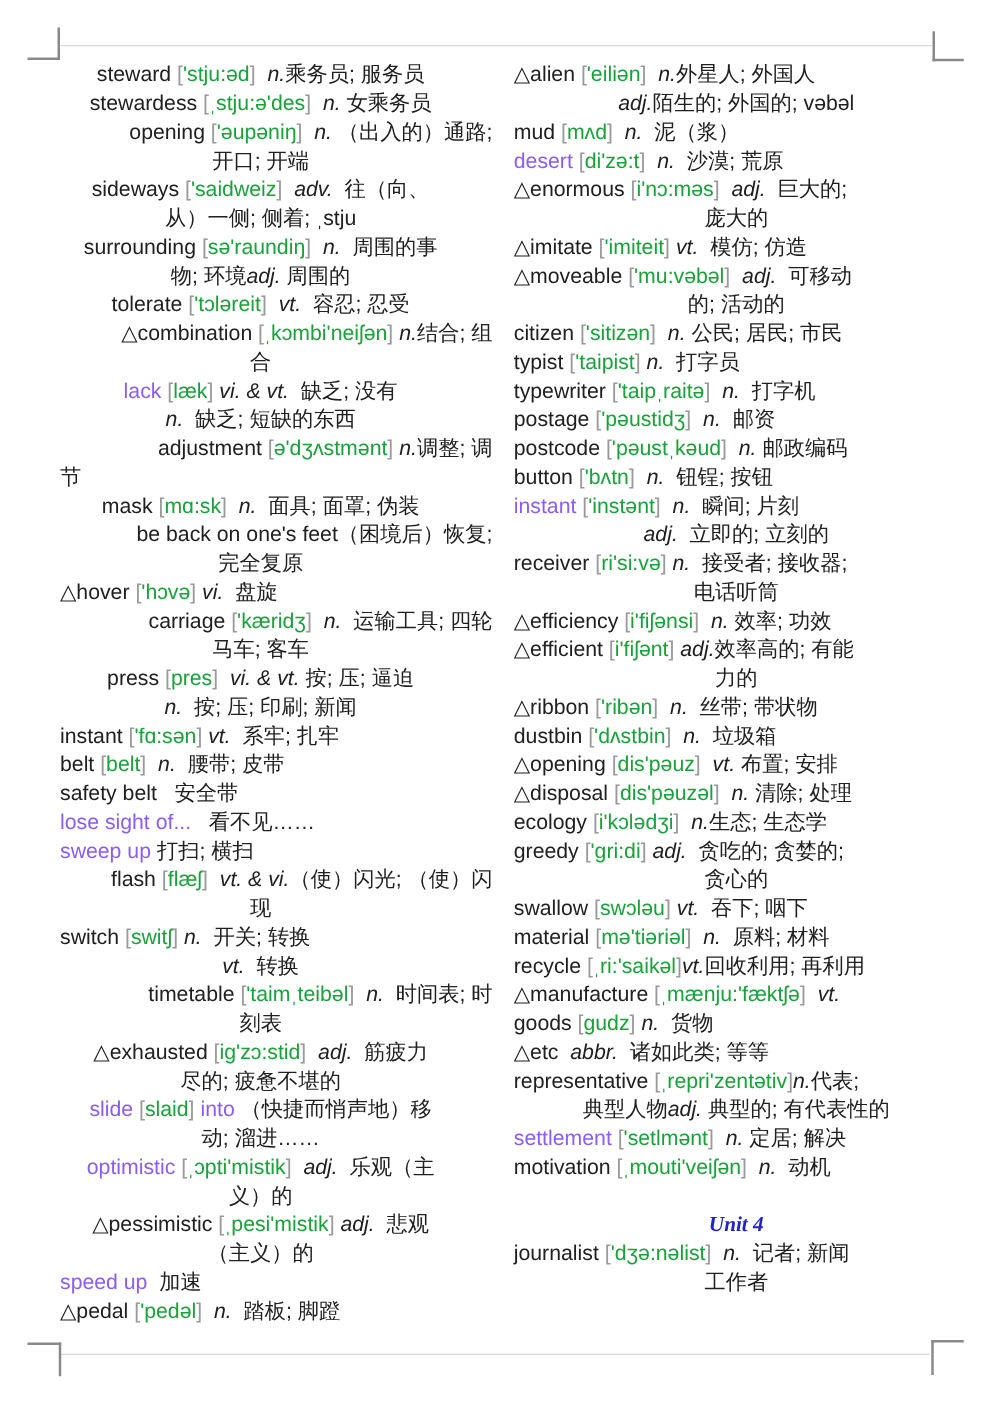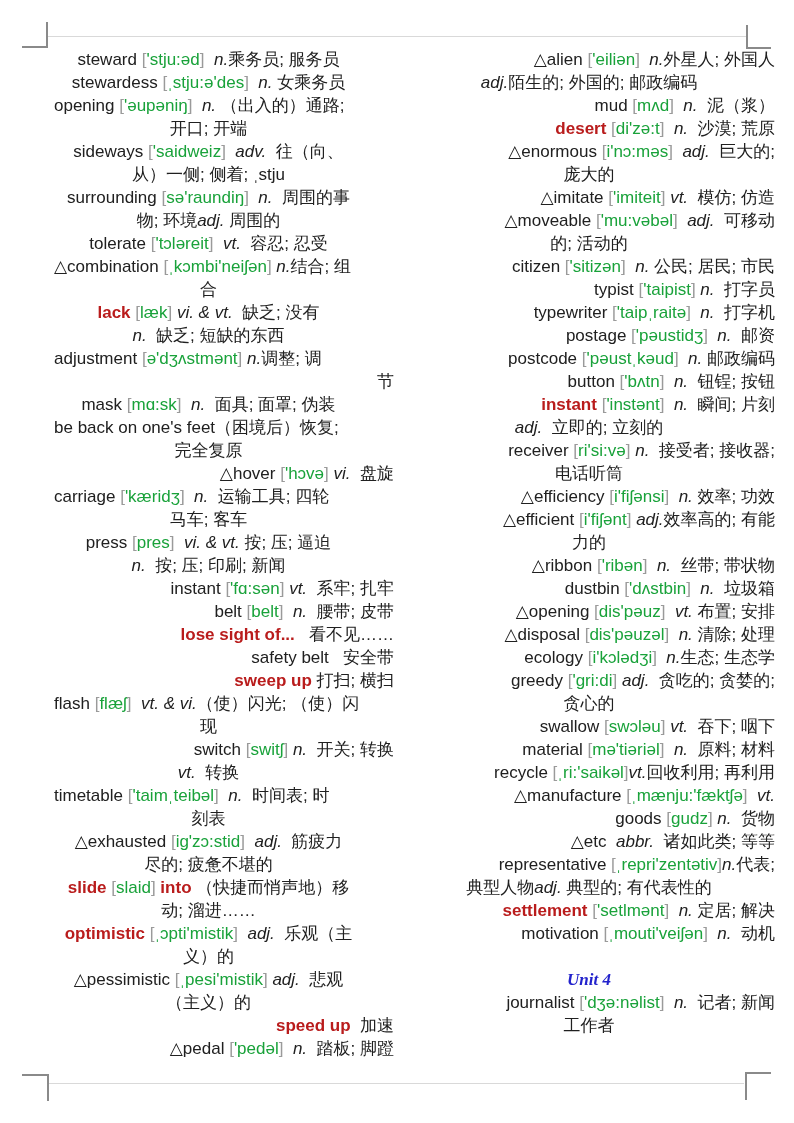--- a/index.html
+++ b/index.html
@@ -18,27 +18,27 @@
   .rule{position:absolute;height:1px;background:#d9d9d9;}
   .rule-top{left:48px;top:36px;width:698px;}
   .rule-bottom{left:48px;top:1083px;width:696px;}
   
   .col{position:absolute;top:48px;font-size:17px;line-height:23px;}
   .col-left{left:23px;width:371px;}
   .col-right{left:403px;width:372px;}
   .entry{margin:0;}
   .line{white-space:pre-wrap;min-height:23px;}
   .line.c{text-align:center;}
-  .line.l{text-align:left;margin-left:31px;}
-  .line.li{text-align:right;}
+  .line.l{text-align:right;margin-left:31px;}
+  .line.li{text-align:left;}
   .col-left .line.li{padding-left:25px;}
   .col-right .line.li{padding-left:8px;}
   
   .seg-w{color:#202020;}
-  .seg-b{color:#b91c1c;font-weight:bold;}
+  .seg-b{color:#8b5cf6;font-weight:normal;}
   .seg-k{color:#9a9a9a;}
   .seg-g{color:#19a23a;}
   .seg-i{color:#202020;font-style:italic;}
   .seg-t{color:#202020;}
   .seg-u{color:#2222cc;font-weight:bold;font-style:italic;font-family:Liberation Serif, serif;}
 </style>
 </head>
 <body>
 
 <div class="page">
@@ -100,24 +100,24 @@
         <div class="line c"><span class="seg-w">press </span><span class="seg-k">[</span><span class="seg-g">pres</span><span class="seg-k">]</span><span class="seg-t">  </span><span class="seg-i">vi. &amp; vt.</span><span class="seg-t"> 按; 压; 逼迫</span></div>
         <div class="line c"><span class="seg-i">n.</span><span class="seg-t">  按; 压; 印刷; 新闻</span></div>
       </div>
       <div class="entry">
         <div class="line li"><span class="seg-w">instant </span><span class="seg-k">[</span><span class="seg-g">'fɑ:sən</span><span class="seg-k">]</span><span class="seg-t"> </span><span class="seg-i">vt.</span><span class="seg-t">  系牢; 扎牢</span></div>
       </div>
       <div class="entry">
         <div class="line li"><span class="seg-w">belt </span><span class="seg-k">[</span><span class="seg-g">belt</span><span class="seg-k">]</span><span class="seg-t">  </span><span class="seg-i">n.</span><span class="seg-t">  腰带; 皮带</span></div>
       </div>
       <div class="entry">
+        <div class="line li"><span class="seg-w">safety belt</span><span class="seg-t">   安全带</span></div>
+      </div>
+      <div class="entry">
         <div class="line li"><span class="seg-b">lose sight of...</span><span class="seg-t">   看不见……</span></div>
-      </div>
-      <div class="entry">
-        <div class="line li"><span class="seg-w">safety belt</span><span class="seg-t">   安全带</span></div>
       </div>
       <div class="entry">
         <div class="line li"><span class="seg-b">sweep up </span><span class="seg-t">打扫; 横扫</span></div>
       </div>
       <div class="entry">
         <div class="line l"><span class="seg-w">flash </span><span class="seg-k">[</span><span class="seg-g">flæʃ</span><span class="seg-k">]</span><span class="seg-t">  </span><span class="seg-i">vt. &amp; vi.</span><span class="seg-t">（使）闪光; （使）闪</span></div>
         <div class="line c"><span class="seg-t">现</span></div>
       </div>
       <div class="entry">
         <div class="line li"><span class="seg-w">switch </span><span class="seg-k">[</span><span class="seg-g">switʃ</span><span class="seg-k">]</span><span class="seg-t"> </span><span class="seg-i">n.</span><span class="seg-t">  开关; 转换</span></div>
@@ -146,21 +146,21 @@
       <div class="entry">
         <div class="line li"><span class="seg-b">speed up</span><span class="seg-t">  加速</span></div>
       </div>
       <div class="entry">
         <div class="line li"><span class="seg-w">△pedal </span><span class="seg-k">[</span><span class="seg-g">'pedəl</span><span class="seg-k">]</span><span class="seg-t">  </span><span class="seg-i">n.</span><span class="seg-t">  踏板; 脚蹬</span></div>
       </div>
     </div>
   <div class="col col-right">
       <div class="entry">
         <div class="line li"><span class="seg-w">△alien </span><span class="seg-k">[</span><span class="seg-g">'eiliən</span><span class="seg-k">]</span><span class="seg-t">  </span><span class="seg-i">n.</span><span class="seg-t">外星人; 外国人</span></div>
-        <div class="line c"><span class="seg-i">adj.</span><span class="seg-t">陌生的; 外国的; 邮政编码</span></div>
+        <div class="line c"><span class="seg-i">adj.</span><span class="seg-t">陌生的; 外国的; vəbəl</span></div>
       </div>
       <div class="entry">
         <div class="line li"><span class="seg-w">mud </span><span class="seg-k">[</span><span class="seg-g">mʌd</span><span class="seg-k">]</span><span class="seg-t">  </span><span class="seg-i">n.</span><span class="seg-t">  泥（浆）</span></div>
       </div>
       <div class="entry">
         <div class="line li"><span class="seg-b">desert </span><span class="seg-k">[</span><span class="seg-g">di'zə:t</span><span class="seg-k">]</span><span class="seg-t">  </span><span class="seg-i">n.</span><span class="seg-t">  沙漠; 荒原</span></div>
       </div>
       <div class="entry">
         <div class="line li"><span class="seg-w">△enormous </span><span class="seg-k">[</span><span class="seg-g">i'nɔ:məs</span><span class="seg-k">]</span><span class="seg-t">  </span><span class="seg-i">adj.</span><span class="seg-t">  巨大的;</span></div>
         <div class="line c"><span class="seg-t">庞大的</span></div>

